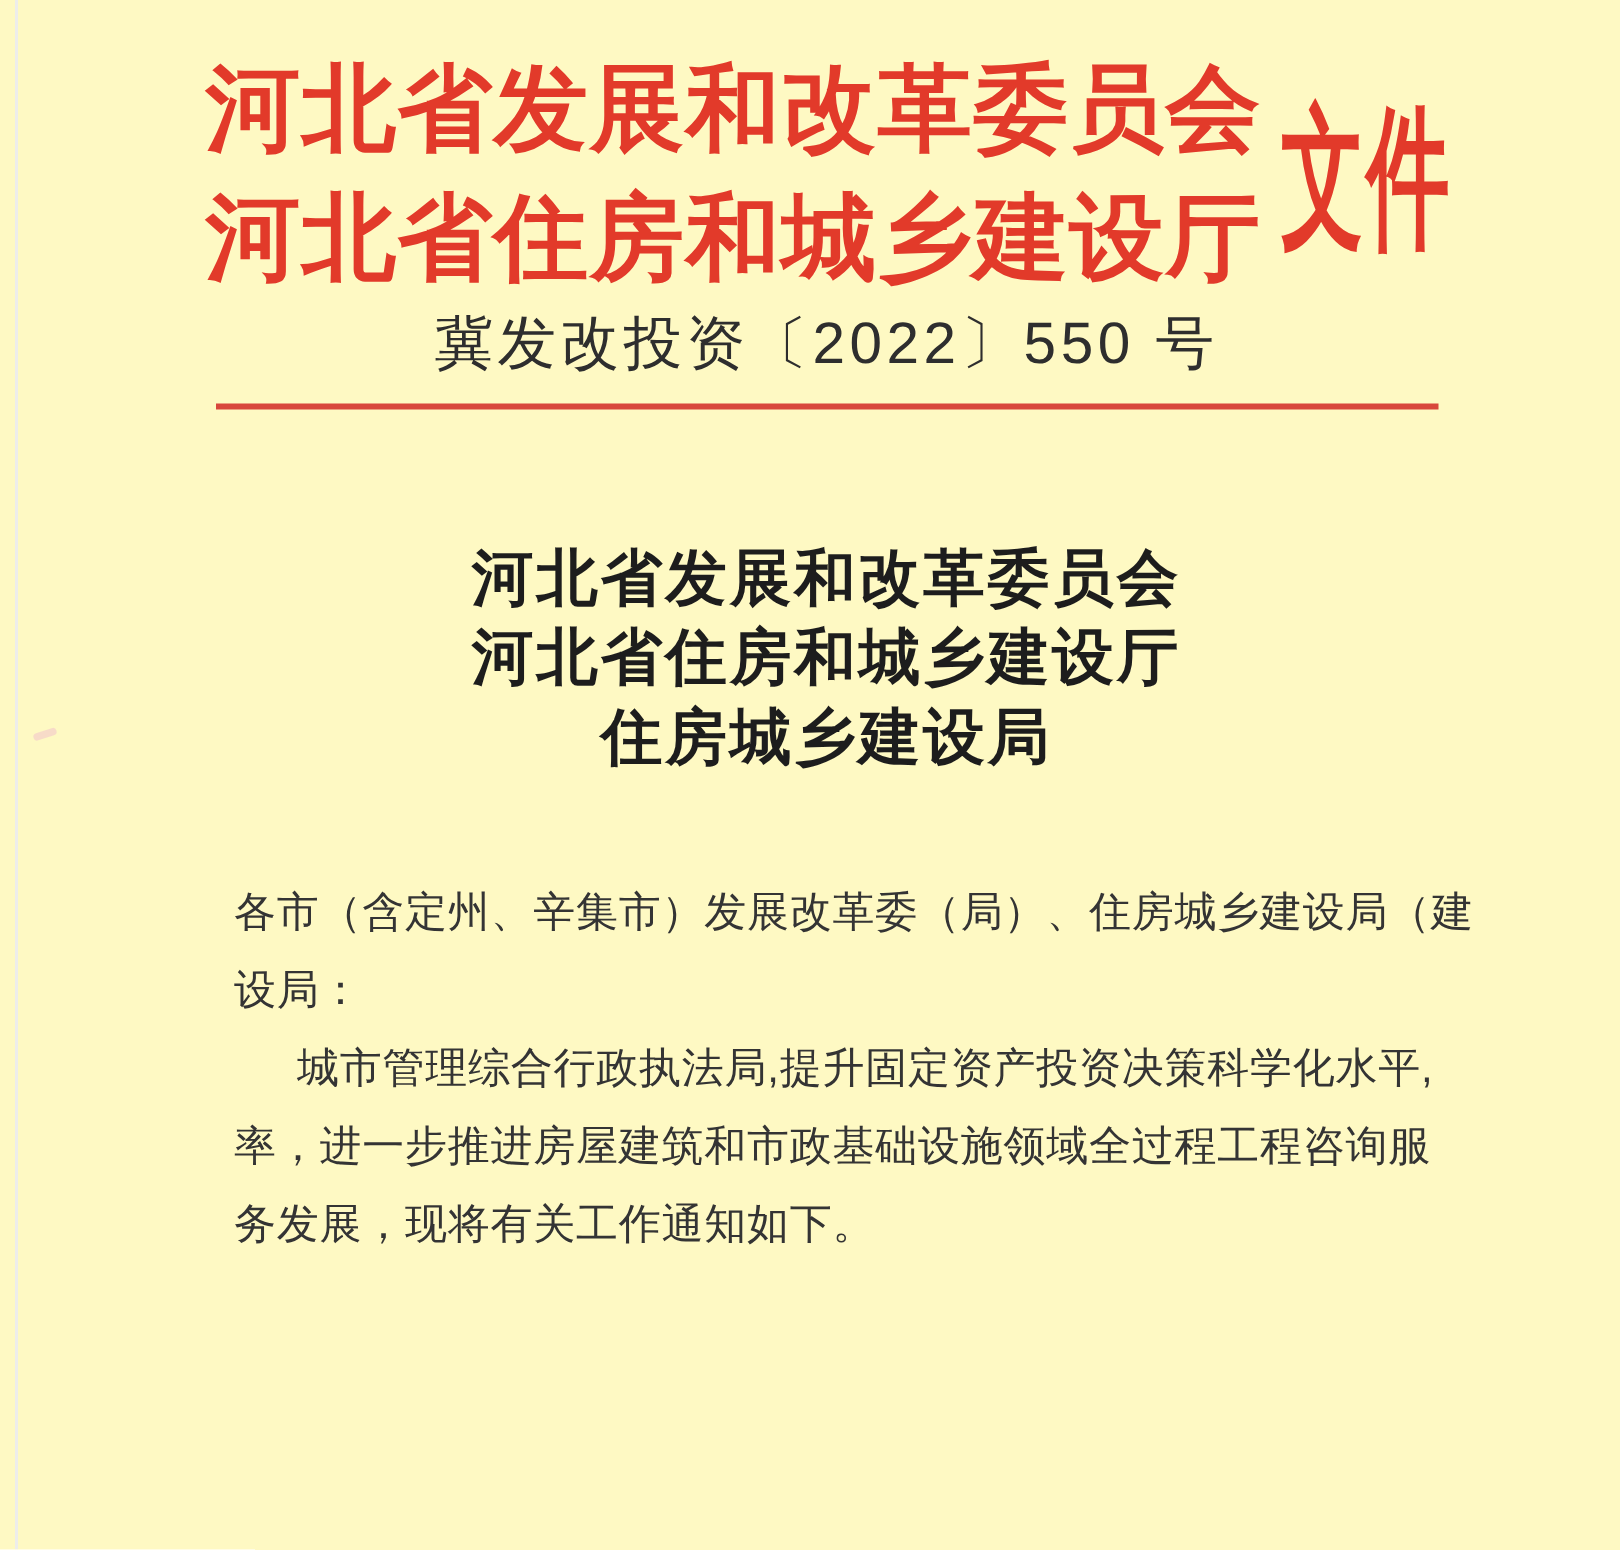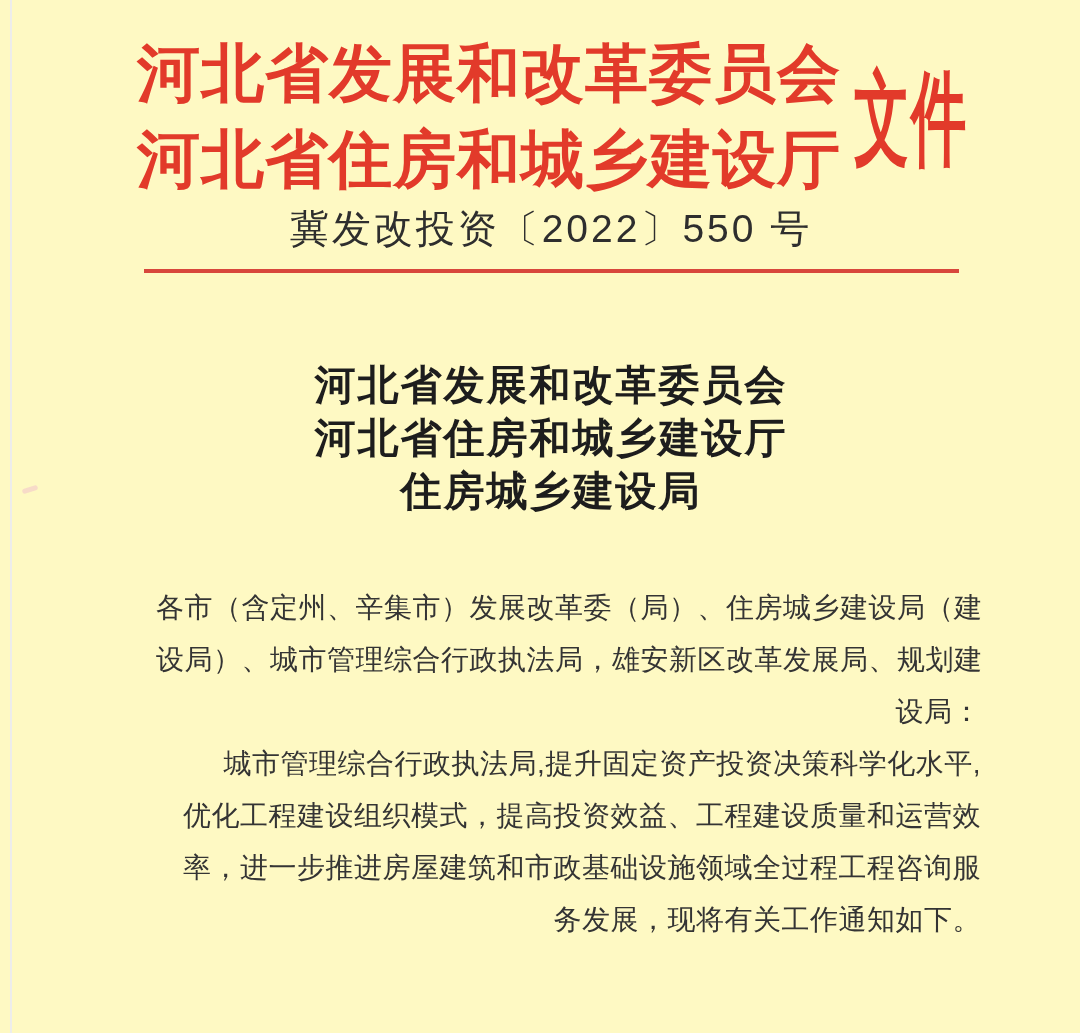--- a/index.html
+++ b/index.html
@@ -94,21 +94,20 @@
   
   .doc-body {
     margin: 64px 110px 0 145px;
     color: #343434;
     font-size: 28px;
     line-height: 52px;
     letter-spacing: 0.5px;
   }
   .body-line {
     white-space: nowrap;
-    text-align: right;
   }
   .body-line.indent {
     text-indent: 42px;
   }
 </style>
 </head>
 <body>
 
 <div class="page">
 
@@ -129,24 +128,22 @@
 
   <div class="doc-title">
     <div class="title-line">河北省发展和改革委员会</div>
     <div class="title-line">河北省住房和城乡建设厅</div>
     <div class="title-line">住房城乡建设局</div>
   </div>
 
   <div class="doc-body">
     <div class="para">
       <div class="body-line">各市（含定州、辛集市）发展改革委（局）、住房城乡建设局（建</div>
-      <div class="body-line">设局）、城市管理综合行政执法局，雄安新区改革发展局、规划建</div>
       <div class="body-line">设局：</div>
     </div>
     <div class="para">
       <div class="body-line indent">城市管理综合行政执法局,提升固定资产投资决策科学化水平,</div>
-      <div class="body-line">优化工程建设组织模式，提高投资效益、工程建设质量和运营效</div>
       <div class="body-line">率，进一步推进房屋建筑和市政基础设施领域全过程工程咨询服</div>
       <div class="body-line">务发展，现将有关工作通知如下。</div>
     </div>
   </div>
 
 </div>
 
 </body></html>

